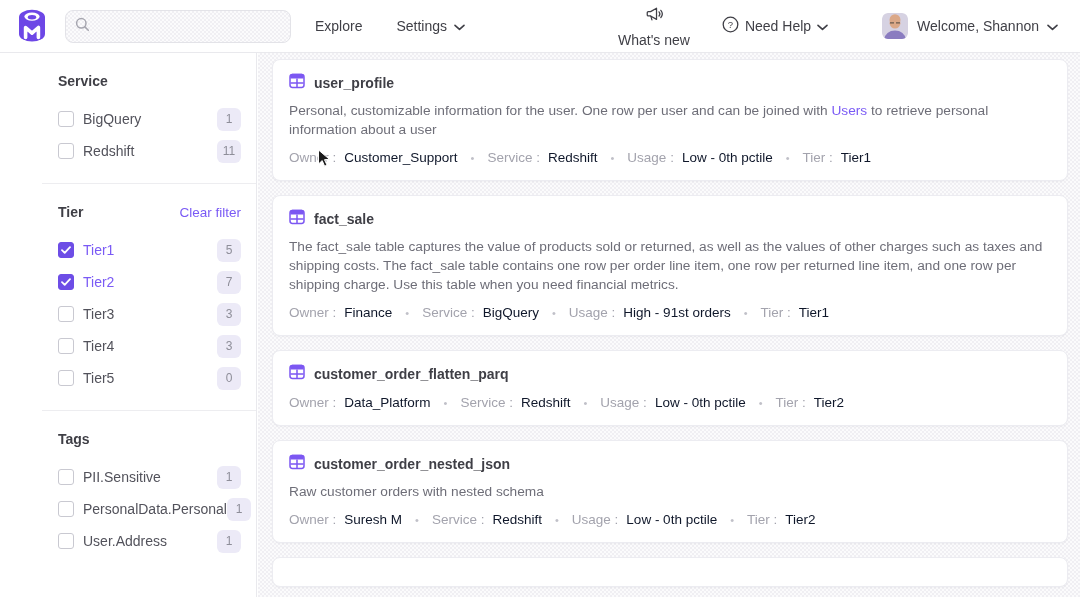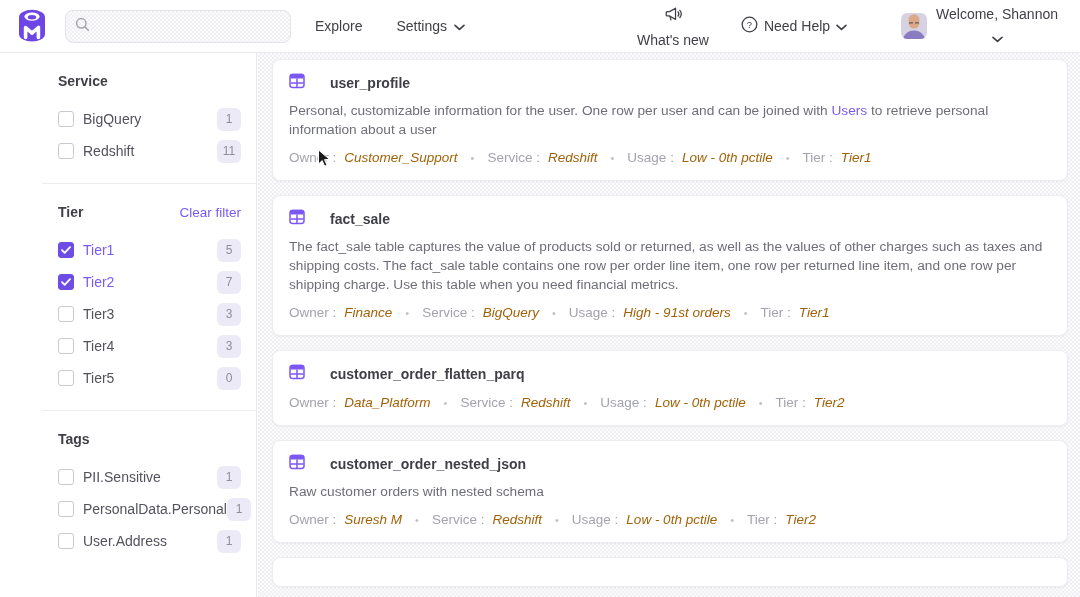--- a/index.html
+++ b/index.html
@@ -35,21 +35,21 @@
   .nav-item {
     font-size: 14px; color: #3f3f46; cursor: pointer;
     display: flex; align-items: center; gap: 7px; white-space: nowrap;
   }
   .nav-explore { margin-left: 24px; }
   .nav-settings { margin-left: 34px; }
   .topbar-right { margin-left: auto; display: flex; align-items: center; }
   .whats-new { display: flex; align-items: center; gap: 6px; flex-direction: column; }
   .need-help { margin-left: 32px; display: flex; align-items: center; gap: 6px; }
   .avatar { width: 26px; height: 26px; border-radius: 6px; margin-left: 54px; overflow: hidden; flex: none; cursor: pointer; }
-  .welcome { margin-left: 9px; font-weight: 500; display: flex; align-items: center; gap: 8px; flex-direction: column; }
+  .welcome { margin-left: 9px; font-weight: 500; display: flex; align-items: center; gap: 8px; }
 
   
   .sidebar {
     position: absolute; top: 53px; left: 0; width: 257px; bottom: 0;
     background: #fff; border-right: 1px solid #e9e9ed;
   }
   .side-section { padding: 12px 15px 16px 16px; margin-left: 42px; }
   .side-section + .side-section { border-top: 1px solid #ededf0; }
   .side-head {
     display: flex; justify-content: space-between; align-items: center;
@@ -75,30 +75,30 @@
   
   .main {
     position: absolute; top: 53px; left: 258px; right: 0; bottom: 0;
     padding: 6px 12px 12px 14px; overflow: hidden;
   }
   .card {
     background: #fff; border: 1px solid #ececf1; border-radius: 8px;
     padding: 13px 16px 15px; margin-bottom: 14px;
     box-shadow: 0 1px 2px rgba(20,20,40,0.04); cursor: pointer;
   }
-  .card-title-row { display: flex; align-items: center; gap: 25px; }
+  .card-title-row { display: flex; align-items: center; gap: 9px; }
   .card-title { font-size: 14px; font-weight: 700; color: #3f3f46; }
   .card-desc { margin-top: 8px; font-size: 13.7px; line-height: 19px; color: #6e6e78; max-width: 1010px; }
   .card-desc .desc-link { color: #7a5af5; cursor: pointer; }
   .card-desc.empty { color: #a3a3ac; }
   .card-meta { margin-top: 11px; font-size: 13.5px; display: flex; align-items: center; flex-wrap: wrap; }
   .mp { display: flex; align-items: center; }
   .mp:not(:first-child)::before { content: "\2022"; color: #c0c0c8; font-size: 11px; margin: 0 13px; }
   .mlabel { color: #a3a3ad; margin-right: 8px; }
-  .mvalue { color: #a16207; font-style: italic; }
+  .mvalue { color: #0f172a; }
 
   .cursor { position: absolute; left: 317px; top: 149px; z-index: 50; pointer-events: none; }
 </style>
 </head>
 <body>
 
 <header class="topbar">
   <div class="logo">
     <svg viewBox="0 0 32 34" width="32" height="34">
       <path d="M3 8 v17 a13 7.5 0 0 0 26 0 v-17 z" fill="#6d47e6"></path>

